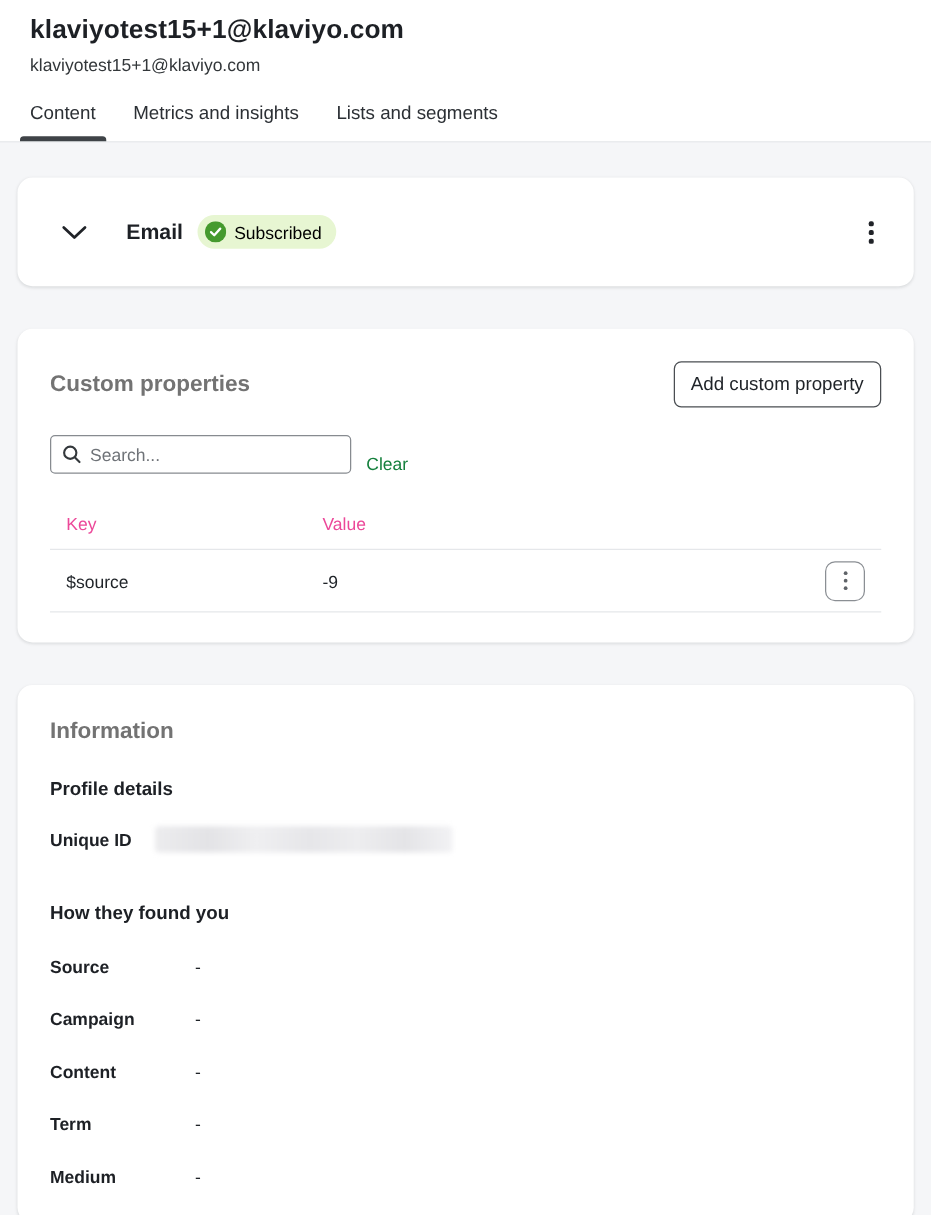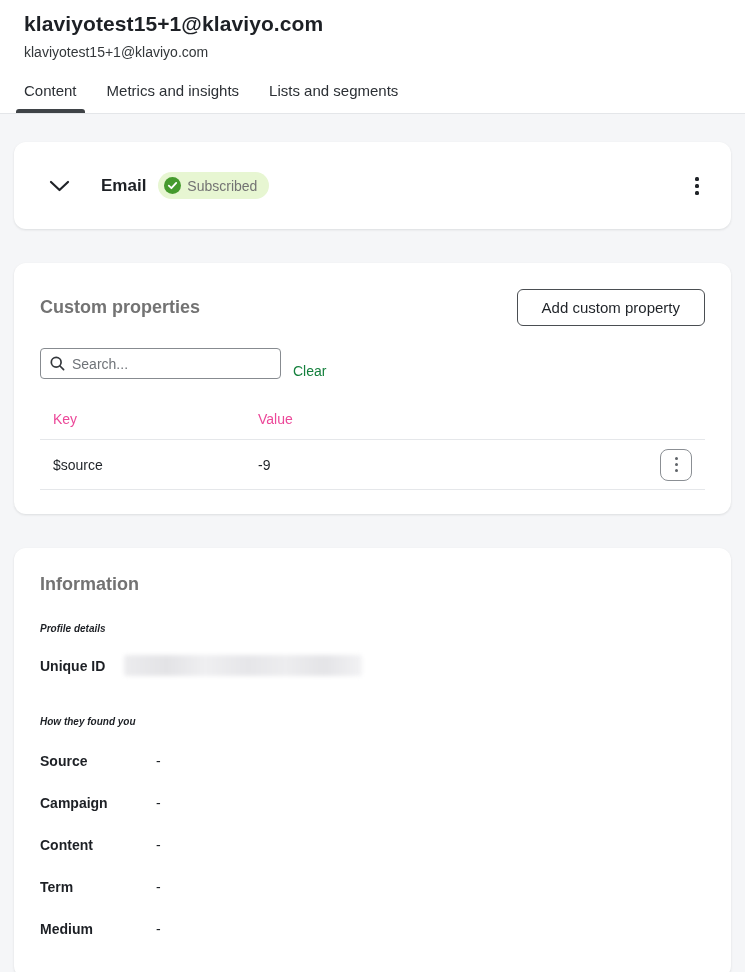--- a/index.html
+++ b/index.html
@@ -80,21 +80,21 @@
   }
   .status-badge {
     display: inline-flex;
     align-items: center;
     gap: 6px;
     margin-left: 12px;
     background: var(--badge-bg, #e7f6d2);
     border-radius: 14px;
     padding: 5px 12px 5px 6px;
     font-size: 14px;
-    color: #737373;
+    color: #000000;
   }
   .kebab-btn {
     margin-left: auto;
     border: none; background: transparent;
     cursor: pointer;
     display: flex; flex-direction: column; align-items: center;
     gap: 3px;
     padding: 6px 8px;
   }
   .kebab-btn .dot {
@@ -113,21 +113,21 @@
     font-weight: 700;
     color: #737373;
   }
   .outline-btn {
     background: #ffffff;
     border: 1px solid #4a4e52;
     border-radius: 6px;
     font-family: inherit;
     font-size: 15px;
     color: #1f2328;
-    padding: 9px 24px;
+    padding: 9px 13px;
     cursor: pointer;
   }
   .search-row {
     display: flex; align-items: flex-end;
     margin-top: 22px;
   }
   .search-box {
     display: flex; align-items: center;
     width: 241px; height: 31px;
     border: 1px solid #878b90;
@@ -184,24 +184,23 @@
   }
   .row-kebab-btn .dot {
     width: 3px; height: 3px;
     border-radius: 50%;
     background: #5f6368;
   }
 
   
   .info-card { padding: 26px 26px 30px 26px; height: 430px; }
   .section-heading {
-    font-size: 10px;
-    font-weight: 700;
-    color: #1d2025;
-    font-style: italic;
+    font-size: 15px;
+    font-weight: 700;
+    color: #1d2025;
   }
   .profile-section { margin-top: 28px; }
   .field-row {
     display: flex;
     align-items: center;
     margin-top: 21px;
   }
   .field-label {
     width: 84px;
     font-size: 14px;

